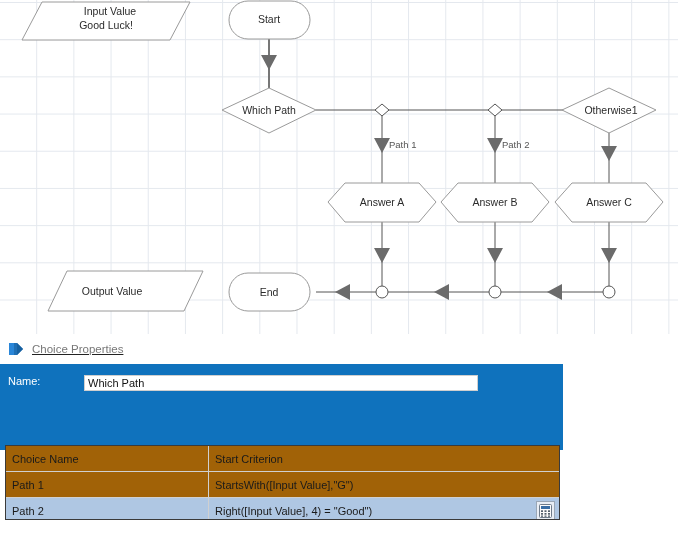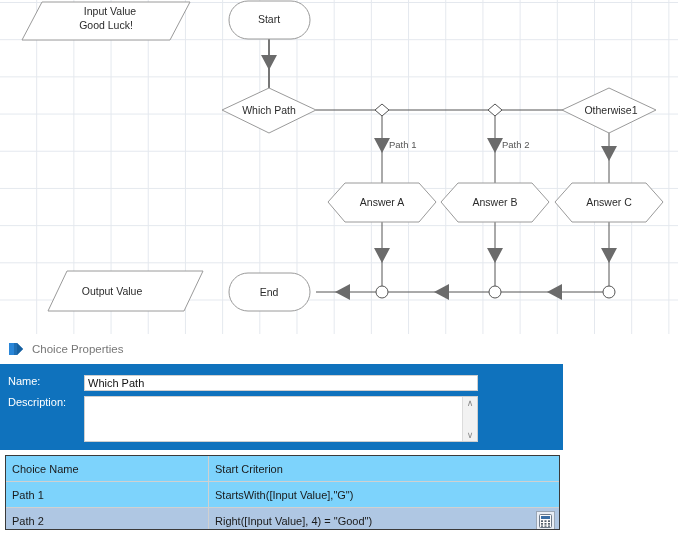--- a/index.html
+++ b/index.html
@@ -83,20 +83,21 @@
     position: absolute;
     left: 0;
     top: 334px;
     width: 678px;
     height: 30px;
     background: #ffffff;
     display: flex;
     align-items: center;
     padding-left: 8px;
     box-sizing: border-box;
+    text-decoration: underline;
   }
   #props-header .hdr-icon {
     width: 16px;
     height: 14px;
     margin-right: 8px;
     display: inline-block;
     flex: 0 0 auto;
   }
   #props-header .hdr-title {
     font-family: "Liberation Sans", sans-serif;
@@ -184,25 +185,25 @@
     font-size: 9px;
     color: #8a8a8a;
     line-height: 8px;
     user-select: none;
   }
 
   
   #choice-grid {
     position: absolute;
     left: 5px;
-    top: 455px;
+    top: 445px;
     width: 555px;
     height: 75px;
     border: 1px solid #3a3a3a;
-    background: #7dd3fc;
+    background: #a16207;
     box-sizing: border-box;
     overflow: hidden;
   }
   #choice-grid table {
     border-collapse: collapse;
     width: 100%;
     table-layout: fixed;
   }
   #choice-grid th, #choice-grid td {
     font-family: "Liberation Sans", sans-serif;
@@ -366,30 +367,20 @@
   <span class="hdr-title">Choice Properties</span>
 </div>
 
 <div id="props-panel">
 
   <div class="prop-row" id="row-name">
     <span class="prop-label">Name:</span>
     <input class="prop-input" id="name-input" type="text" value="Which Path" style="">
   </div>
 
-  <div class="prop-row" id="row-desc">
-    <span class="prop-label">Description:</span>
-    <span class="desc-wrap">
-      <textarea class="prop-input" id="desc-input" placeholder="" style=""></textarea>
-      <span class="desc-scroll">
-        <span>∧</span>
-        <span>∨</span>
-      </span>
-    </span>
-  </div>
 
 </div>
 
 <div id="choice-grid">
   <table>
     <thead>
       <tr>
         <th class="col-name">Choice Name</th>
         <th class="col-crit">Start Criterion</th>
       </tr>

